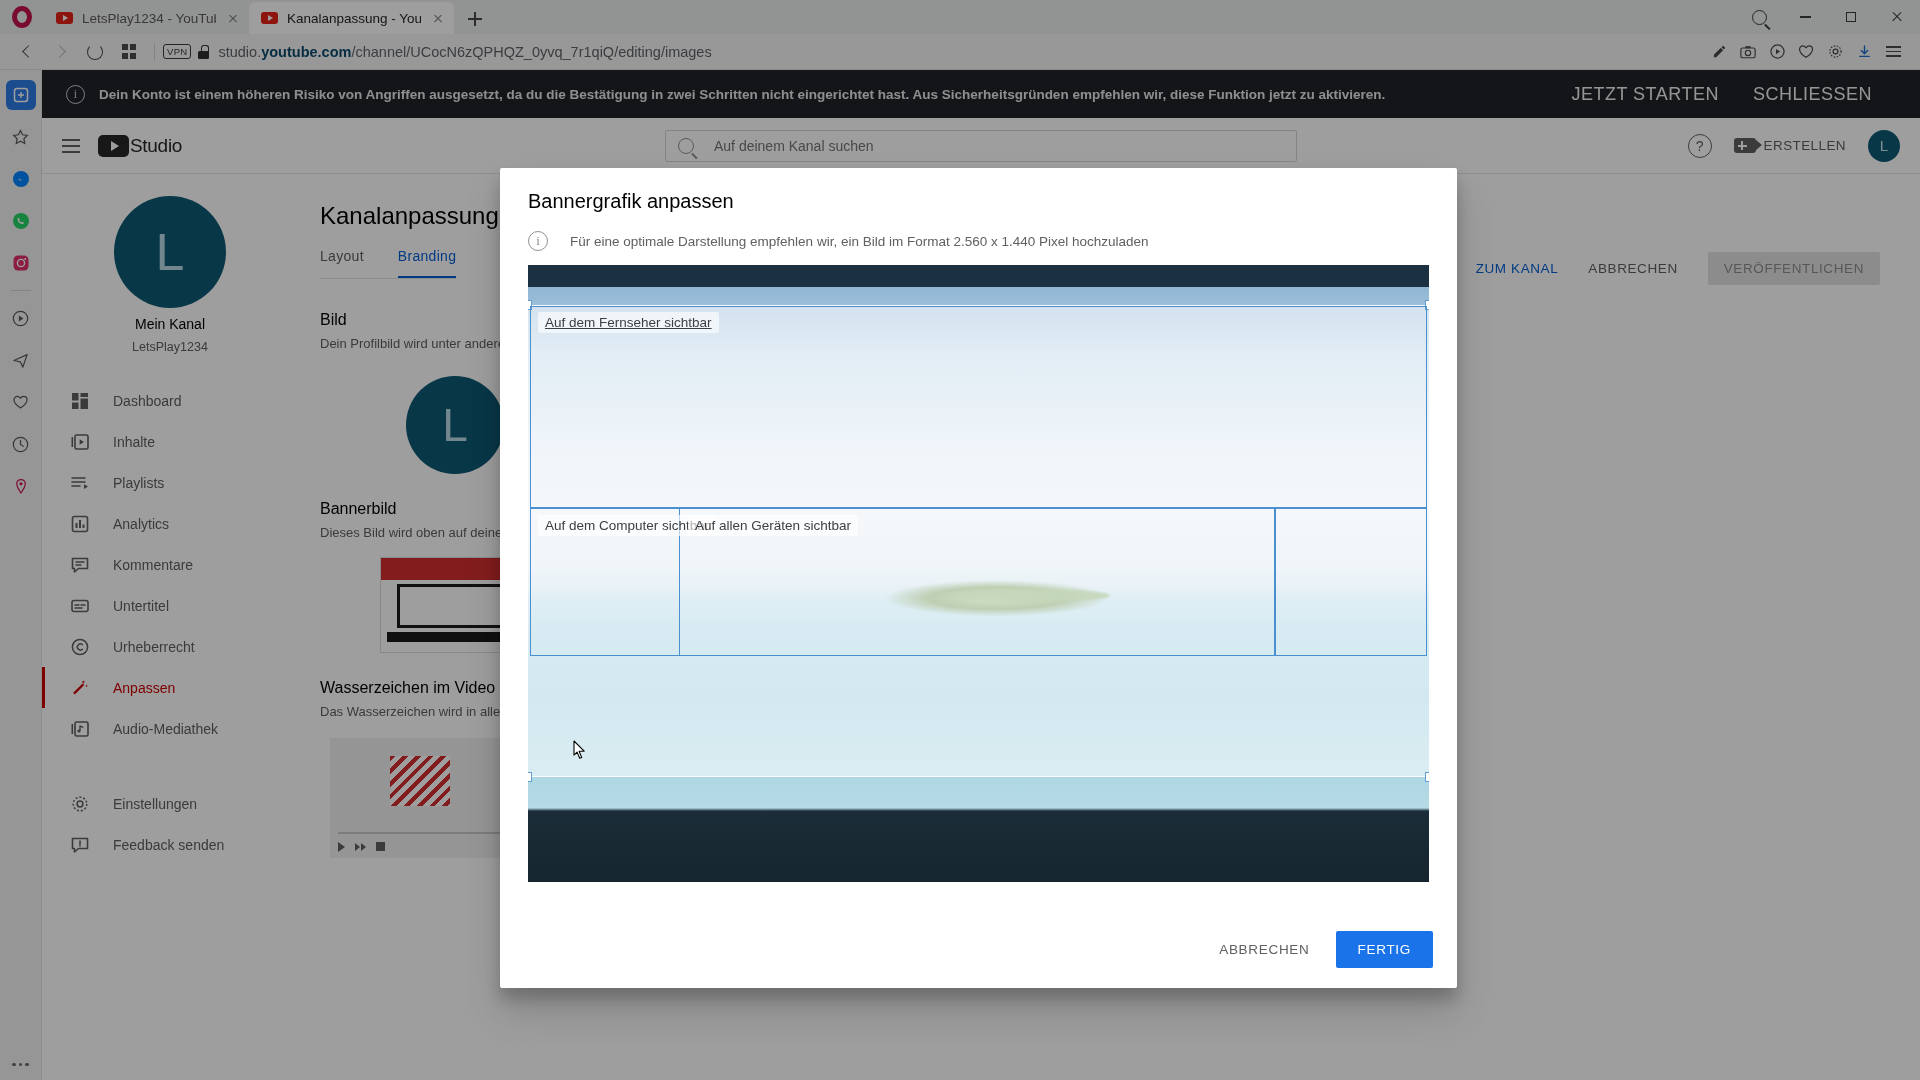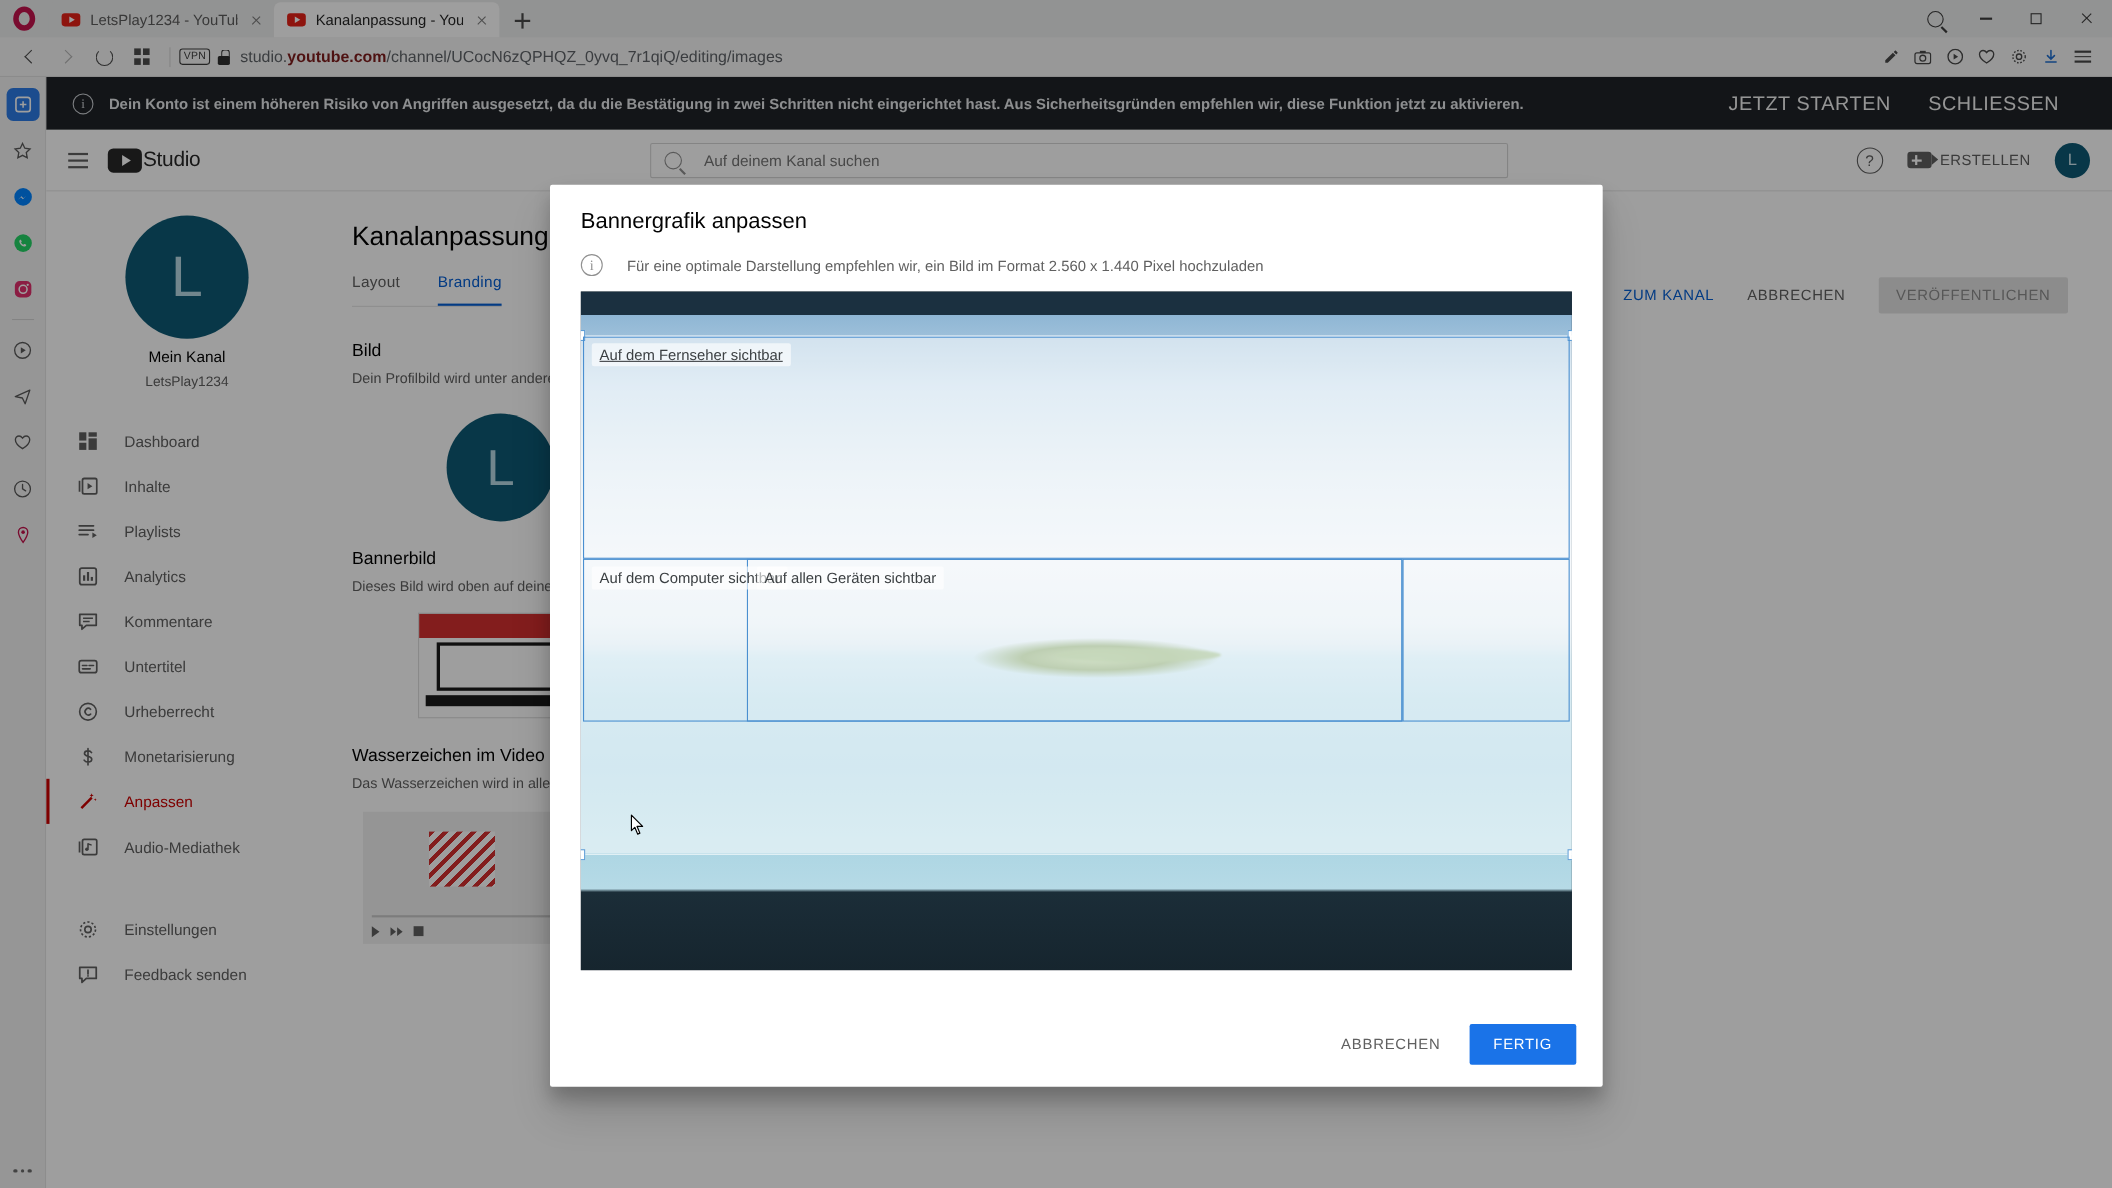--- a/index.html
+++ b/index.html
@@ -80,21 +80,21 @@
   .grid-icon i { background:#4d4d4d; display:block; }
   .vdiv { width:1px; height:18px; background:#d5d5d5; margin:0 8px; }
   .vpn-badge {
     border:1.4px solid #3d3d3d; border-radius:3px; font-size:9.5px; font-weight:normal;
     padding:1px 3px; color:#3d3d3d; letter-spacing:.3px;
   }
   .lock { width:11px; height:14px; position:relative; margin:0 9px 0 7px; }
   .lock::before{content:"";position:absolute;left:0;bottom:0;width:11px;height:8px;background:#2f2f2f;border-radius:1.5px;}
   .lock::after{content:"";position:absolute;left:2.5px;top:0;width:6px;height:7px;border:1.7px solid #2f2f2f;border-bottom:none;border-radius:3px 3px 0 0;}
   .url { font-size:14.5px; color:#5f6368; white-space:nowrap; }
-  .url b { color:#7f1d1d; font-weight:600; }
+  .url b { color:#0c4a6e; font-weight:600; }
   .addr-right { margin-left:auto; display:flex; align-items:center; gap:3px; padding-right:4px; }
   .addr-ico { width:26px; height:26px; display:flex; align-items:center; justify-content:center; color:#4a4a4a; }
   .addr-ico svg { display:block; }
   .hamburger { display:flex; flex-direction:column; gap:3px; }
   .hamburger i { width:15px; height:1.6px; background:#4a4a4a; display:block; }
 
   
   .opera-sidebar {
     position:absolute; left:0; top:70px; width:42px; height:1010px;
     background:#f3f3f3; display:flex; flex-direction:column; align-items:center;
@@ -127,21 +127,21 @@
     border-bottom:1px solid #e5e5e5; position:relative;
   }
   .yt-burger { display:flex; flex-direction:column; gap:4px; }
   .yt-burger i { width:18px; height:2px; background:#606060; display:block; }
   .yt-logo { display:flex; align-items:center; gap:1px; }
   .yt-logo-mark { width:31px; height:22px; background:#282828; border-radius:5px; display:flex; align-items:center; justify-content:center; }
   .yt-logo-mark::after { content:""; border-left:8px solid #fff; border-top:5px solid transparent; border-bottom:5px solid transparent; margin-left:2px; }
   .yt-logo-text { font-size:19px; color:#282828; letter-spacing:-.3px; }
   .yt-search {
     position:absolute; left:50%; transform:translateX(-50%);
-    width:780px; height:32px; border:1px solid #d6d6d6; border-radius:2px;
+    width:632px; height:32px; border:1px solid #d6d6d6; border-radius:2px;
     display:flex; align-items:center; padding:0 12px; gap:20px;
   }
   .yt-search .sg { width:16px; height:16px; border:1.7px solid #909090; border-radius:50%; position:relative; flex:0 0 auto;}
   .yt-search .sg::after{content:"";position:absolute;right:-5px;bottom:-4px;width:7px;height:1.7px;background:#909090;transform:rotate(45deg);}
   .yt-search input { border:none; outline:none; font-size:14px; color:#606060; width:100%; font-family:inherit; background:transparent;}
   .yt-header-right { margin-left:auto; display:flex; align-items:center; gap:22px; }
   .help-icon { width:24px; height:24px; border-radius:50%; border:1.8px solid #606060; color:#606060; font-size:14px; display:flex; align-items:center; justify-content:center; }
   .create-btn { display:flex; align-items:center; gap:8px; color:#606060; font-size:13.5px; letter-spacing:.4px; }
   .cam-ico { width:22px; height:15px; background:#606060; border-radius:3px; position:relative; }
   .cam-ico::after{content:"";position:absolute;right:-6px;top:2px;border-left:6px solid #606060;border-top:5.5px solid transparent;border-bottom:5.5px solid transparent;}
@@ -566,28 +566,20 @@
           </div>
           <div class="nav-item">
             <span class="nav-ico">
               <svg width="18" height="18" viewBox="0 0 18 18">
                   <circle cx="9" cy="9" r="7.6" fill="none" stroke="#606060" stroke-width="1.5"></circle>
                   <path d="M11.4 6.8a3 3 0 100 4.4" fill="none" stroke="#606060" stroke-width="1.5" stroke-linecap="round"></path>
                 </svg>
             </span>
             <span>Urheberrecht</span>
           </div>
-          <div class="nav-item">
-            <span class="nav-ico">
-              <svg width="18" height="18" viewBox="0 0 18 18">
-                  <path d="M9 1.6v14.8M12.2 5.2c-.6-1-1.8-1.6-3.2-1.6-1.8 0-3.2 1-3.2 2.4 0 3.3 6.6 1.8 6.6 5.3 0 1.5-1.5 2.5-3.4 2.5-1.6 0-2.9-.7-3.5-1.8" fill="none" stroke="#606060" stroke-width="1.5" stroke-linecap="round"></path>
-                </svg>
-            </span>
-            <span>Monetarisierung</span>
-          </div>
           <div class="nav-item active">
             <span class="nav-ico">
               <svg width="18" height="18" viewBox="0 0 18 18">
                   <path d="M2.2 15.8L11.6 6.4l1.6 1.6-9.4 9.4z" fill="#c00" transform="translate(0,-2)"></path>
                   <path d="M12.3 1.2l.5 1.4 1.4.5-1.4.5-.5 1.4-.5-1.4-1.4-.5 1.4-.5z" fill="#c00"></path>
                   <path d="M15.6 5.6l.35 1 1 .35-1 .35-.35 1-.35-1-1-.35 1-.35z" fill="#c00"></path>
                 </svg>
             </span>
             <span>Anpassen</span>
           </div>

